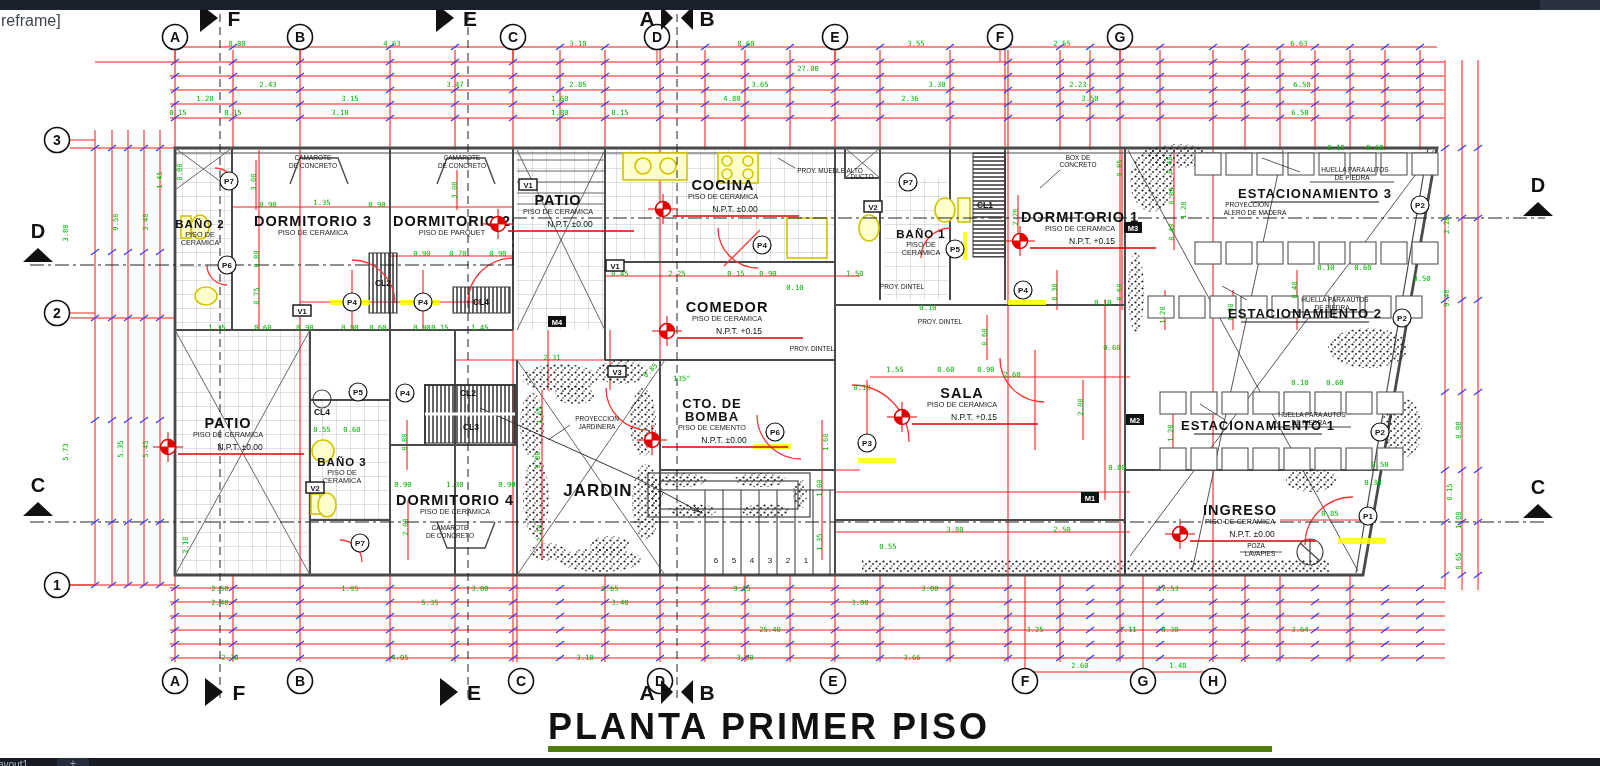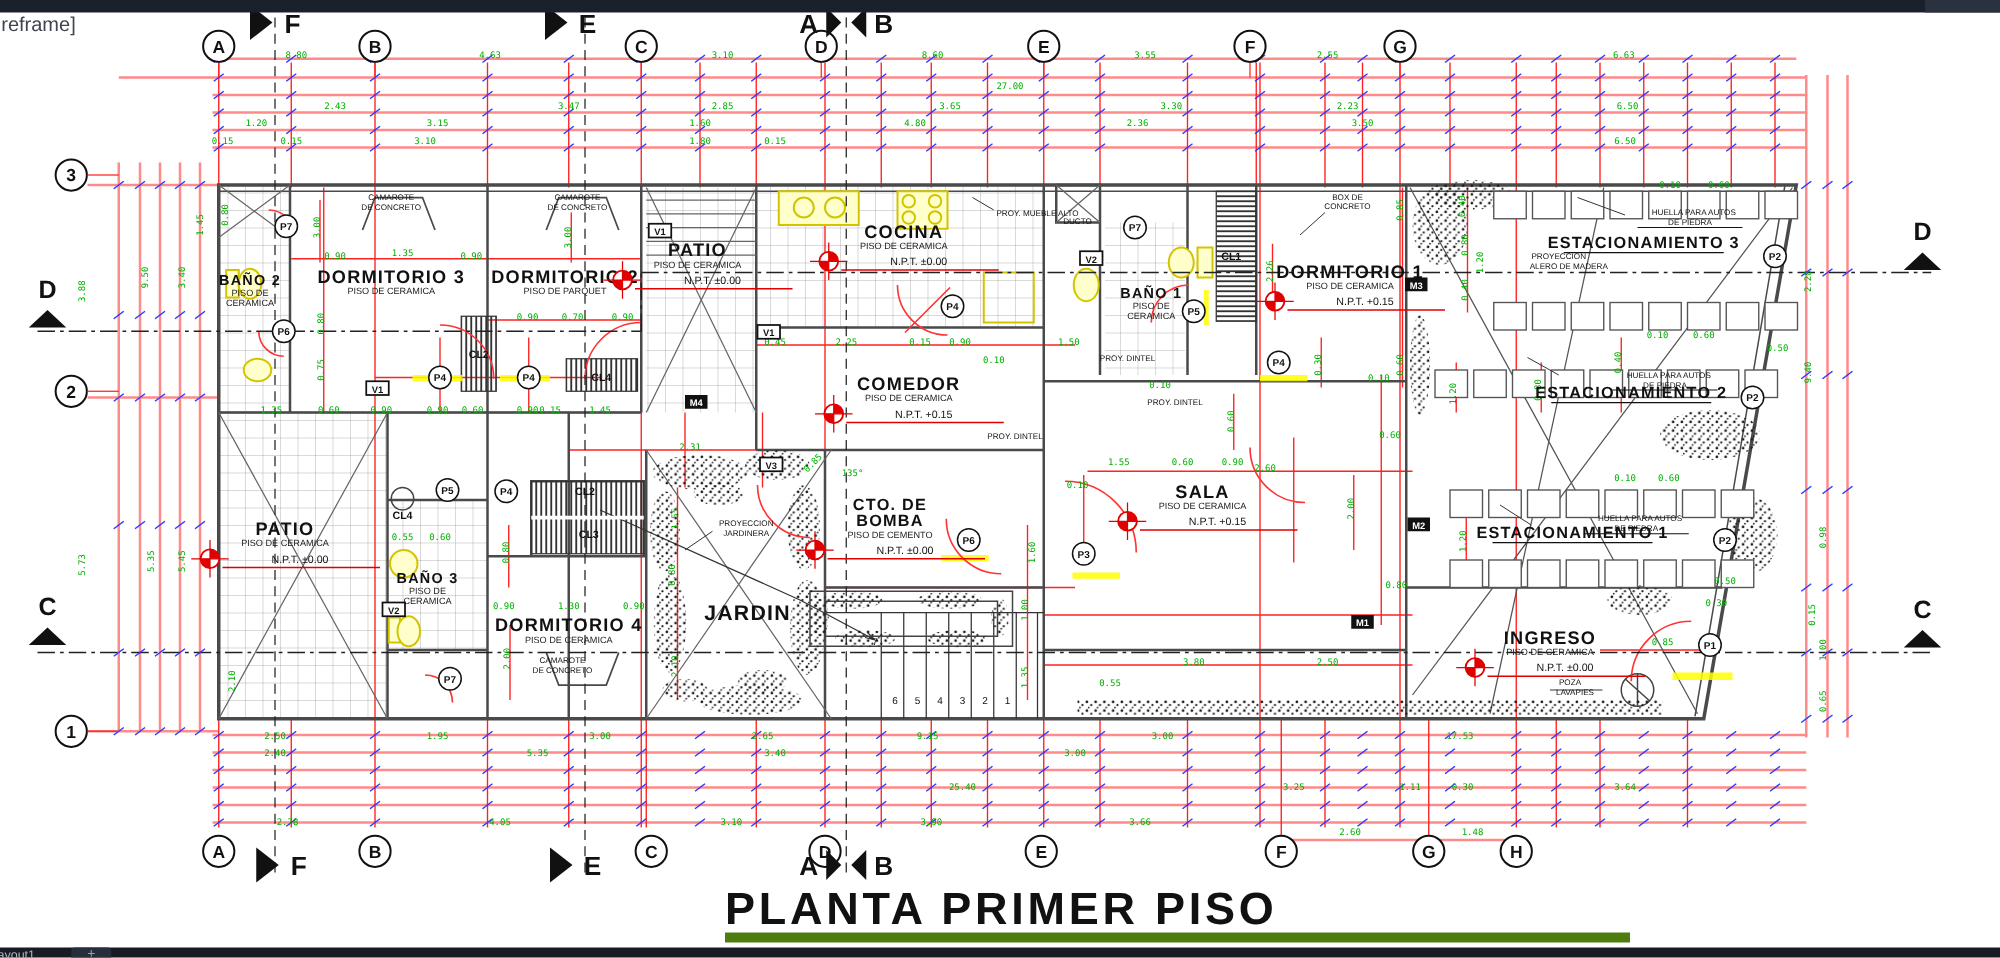--- a/index.html
+++ b/index.html
@@ -2,21 +2,21 @@
 <html><head>
 <meta charset="utf-8">
 <style>
   html,body{margin:0;padding:0;background:#fff;width:1600px;height:766px;overflow:hidden;}
   #app{position:relative;width:1600px;height:766px;background:#ffffff;font-family:"Liberation Sans",sans-serif;}
   .topbar{position:absolute;left:0;top:0;width:1600px;height:10px;background:#1b212c;z-index:5;}
   .topbar-corner{position:absolute;right:0;top:0;width:60px;height:10px;background:#2a3240;}
   .viewport-label{position:absolute;left:1px;top:12px;font-size:16px;color:#3f4450;z-index:4;letter-spacing:0px;}
   .canvas{position:absolute;left:0;top:0;width:1600px;height:766px;}
   .viewcube{position:absolute;right:0;top:10px;width:60px;height:190px;z-index:3;}
-  .sheet-title{position:absolute;left:548px;top:706px;width:724px;height:40px;border-bottom:8px solid #4d7c0f;font-size:36px;font-weight:bold;letter-spacing:3px;color:#111;z-index:4;font-family:"Liberation Sans",sans-serif;margin-left:32px;}
+  .sheet-title{position:absolute;left:548px;top:706px;width:724px;height:40px;border-bottom:6px solid #4d7c0f;font-size:36px;font-weight:bold;letter-spacing:3px;color:#111;z-index:4;font-family:"Liberation Sans",sans-serif;}
   .statusbar{position:absolute;left:0;top:758px;width:1600px;height:12px;background:#161b24;z-index:6;}
   .layout-tab{position:absolute;left:-2px;top:1px;font-size:10px;color:#aeb6c2;}
   .add-tab{position:absolute;left:57px;top:0px;width:32px;height:12px;background:#262d3b;color:#98a1ae;font-size:11px;text-align:center;line-height:11px;border-radius:3px 3px 0 0;}
   svg text{font-family:"DejaVu Sans Mono","Liberation Mono",monospace;}
   svg text.lab{font-family:"Liberation Sans",sans-serif;}
 </style>
 </head>
 <body>
 
 <div id="app">

